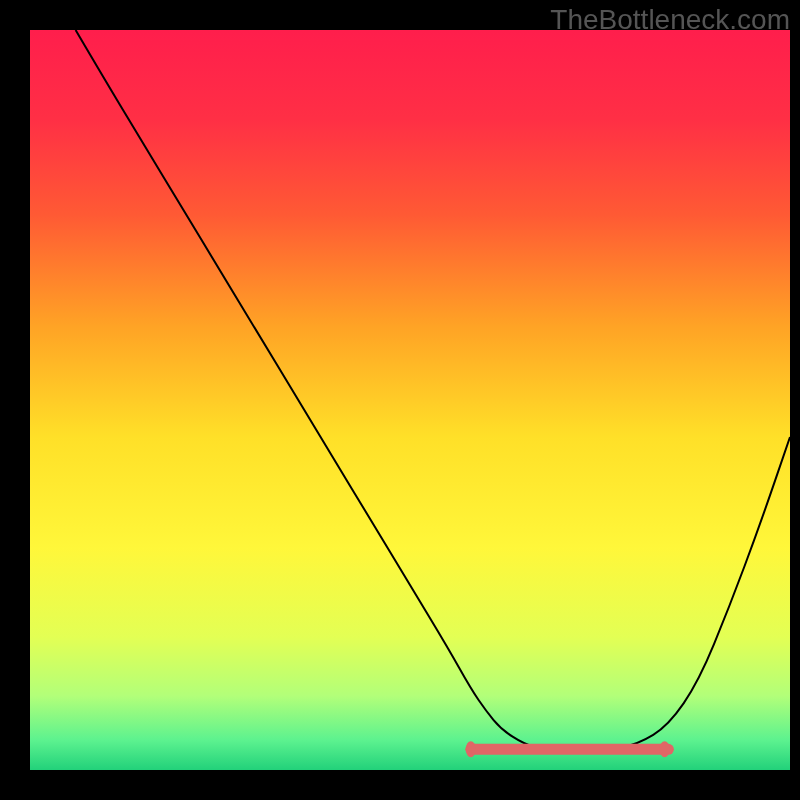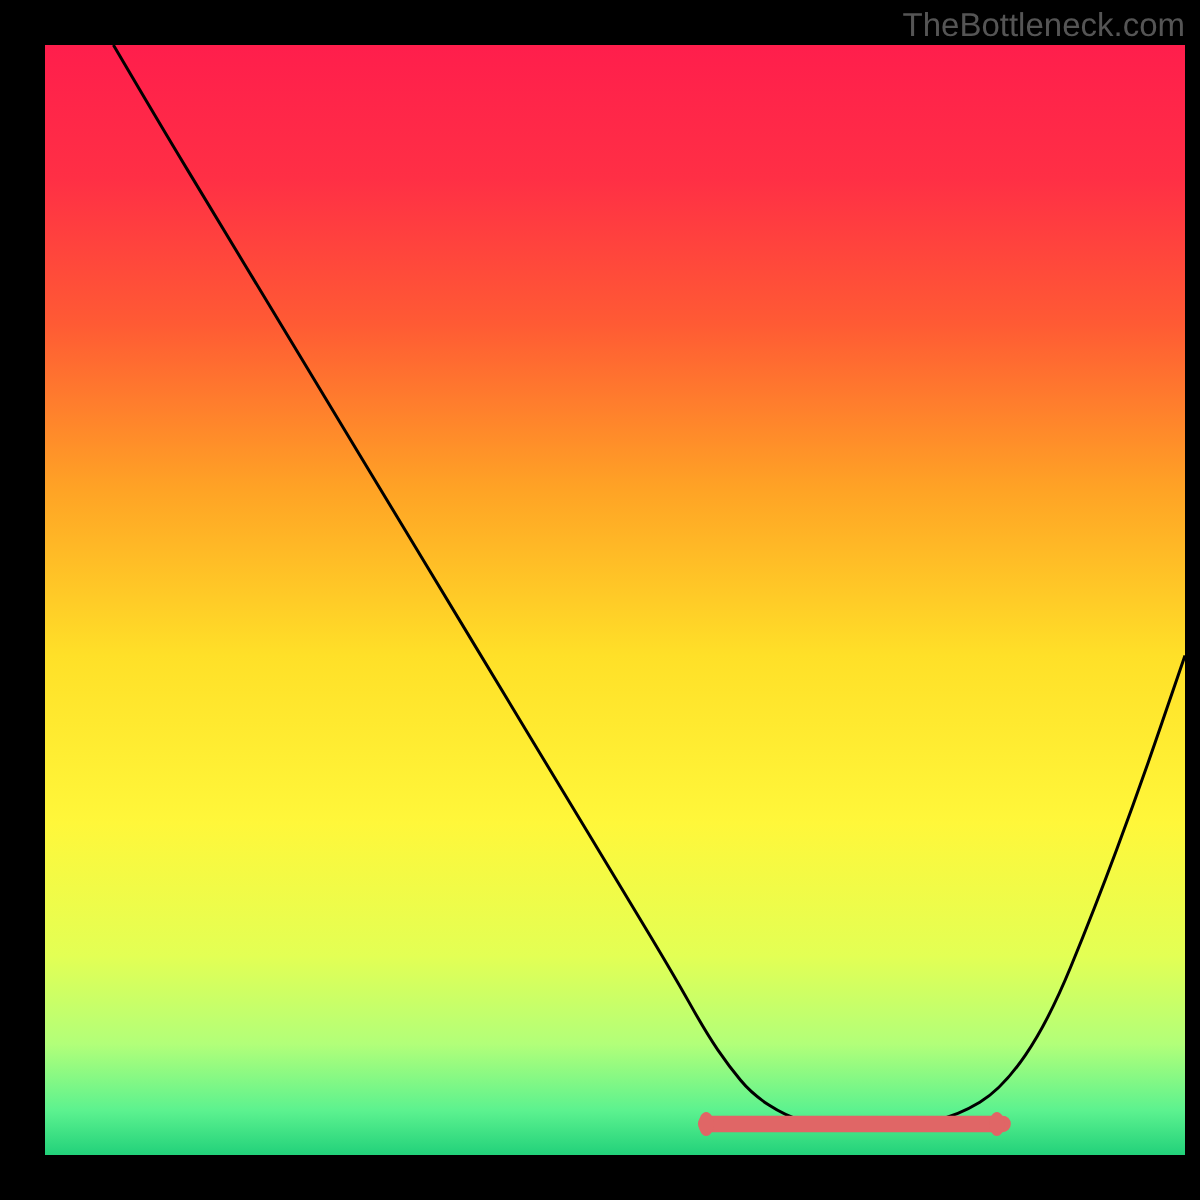--- a/index.html
+++ b/index.html
@@ -11,21 +11,21 @@
     width: 800px;
     height: 800px;
     position: relative;
     background: #000;
   }
   .watermark {
     position: absolute;
     top: 4px;
     right: 10px;
     font-family: Arial, sans-serif;
-    font-size: 22px;
+    font-size: 28px;
     font-weight: 500;
     color: #555;
     z-index: 10;
   }
   svg {
     display: block;
   }
 </style>
 </head>
 <body>

